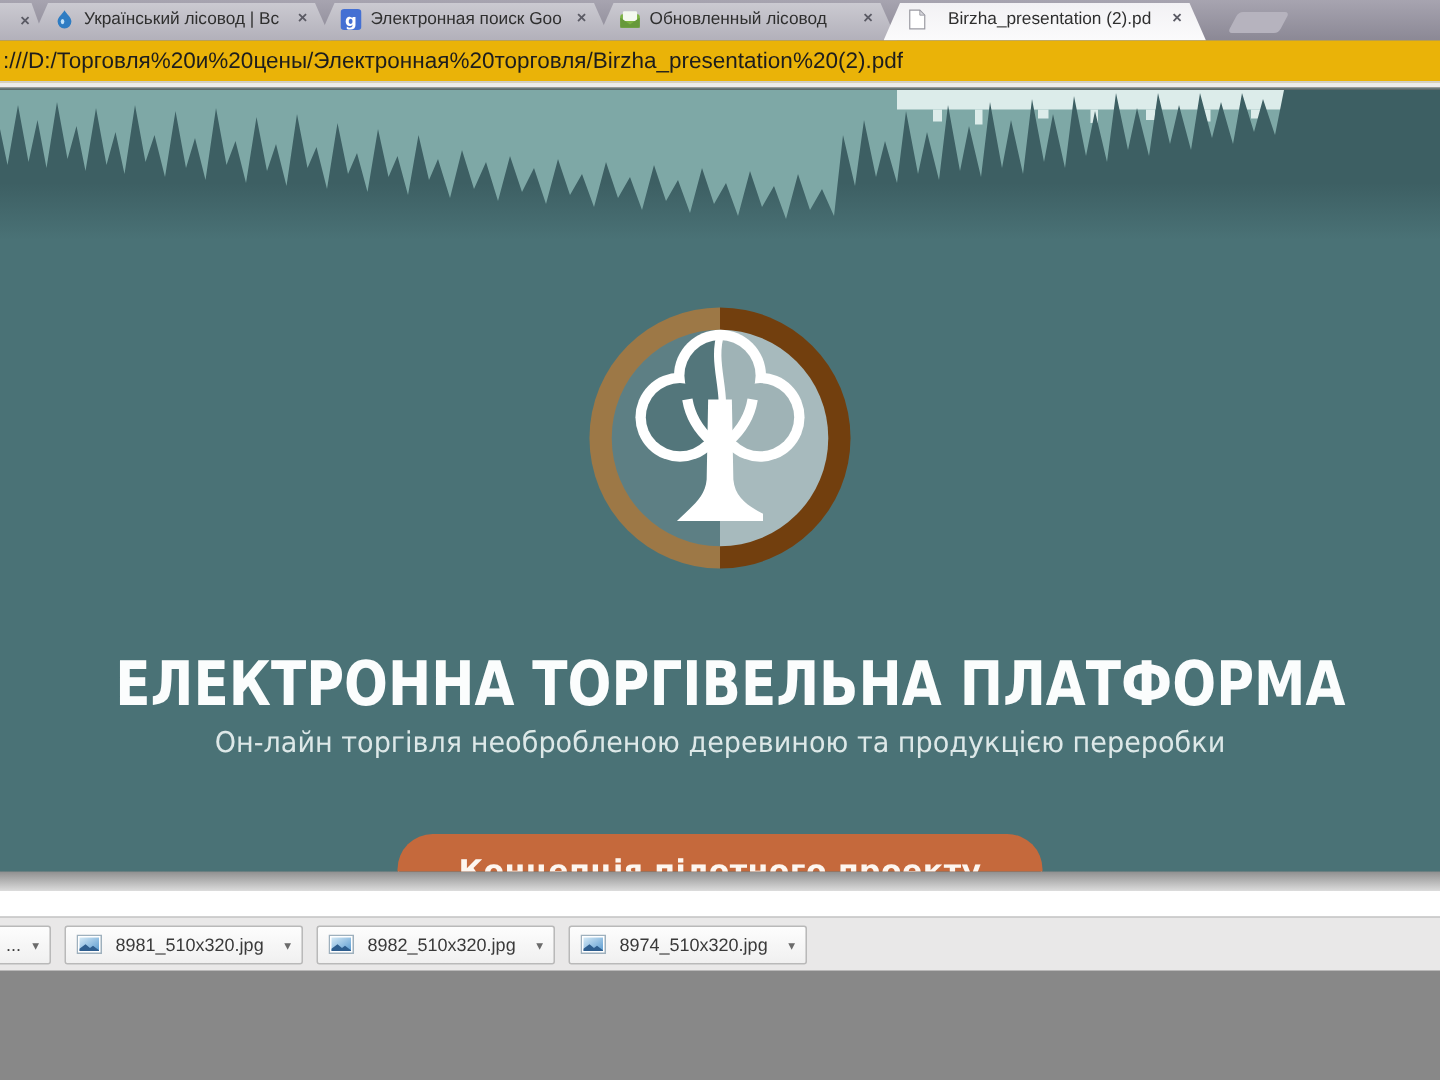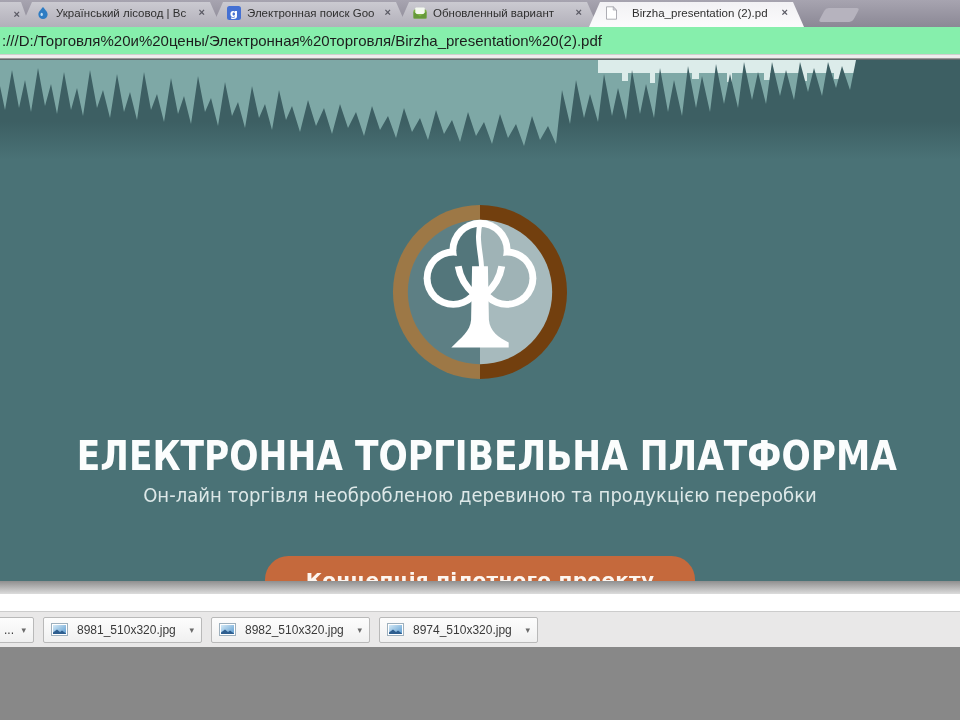--- a/index.html
+++ b/index.html
@@ -18,21 +18,21 @@
   .tab.t2 { width:200px; }
   .tab.t3 { width:195px; }
   .tab.t4 { width:200px; }
   .tab.active { width:215px; background:linear-gradient(#f2f1f4,#fbfbfc); z-index:3;text-align:center; }
   .tab .favicon { width:14px; height:14px; flex-shrink:0; margin-right:6px; }
   .tab .tab-label { flex:1; white-space:nowrap; overflow:hidden; }
   .tab .tab-close { margin-left:6px; color:#5a5a64; font-size:11px; font-weight:bold; line-height:1; flex-shrink:0; }
   .newtab { width:34px; height:14px; background:#b6b3be; border-radius:3px; transform:skewX(-28deg); margin:0 0 5px 18px; }
 
   
-  .addressbar { height:28px; background:#86efac; border-bottom:1px solid #cfcfcf; display:flex; align-items:center; flex-shrink:0; }
+  .addressbar { height:28px; background:#eab308; border-bottom:1px solid #cfcfcf; display:flex; align-items:center; flex-shrink:0; }
   .url-text { font-size:15px; color:#1d1d1d; padding-left:2px; white-space:nowrap; overflow:hidden; }
   .chrome-strip { height:4px; background:#ececec; border-bottom:1px solid #9a9a9a; flex-shrink:0; }
 
   
   .slide { position:relative; height:522px; background:var(--bg,#4a7276); overflow:hidden; border-top:1px solid #5f6a6b; flex-shrink:0; }
   .forest { position:absolute; top:0; left:0; width:960px; height:100px; display:block; }
   .logo { position:absolute; top:143px; left:50%; transform:translateX(-50%); width:178px; height:178px; }
   .slide-title { position:absolute; top:372px; left:0; width:100%; text-align:center;
                  font-family:"DejaVu Sans",sans-serif; font-weight:bold; font-size:41px; color:#fbfdfd;
                  white-space:nowrap; transform:scaleX(0.84); transform-origin:50% 50%; }
@@ -115,21 +115,21 @@
       <span class="tab-close">×</span>
     </div>
     <div class="tab t4">
       <span class="favicon">
         <svg viewBox="0 0 14 14" width="14" height="14">
             <rect x="0.5" y="3.5" width="13" height="9" rx="1.5" fill="#7cb342"></rect>
             <rect x="2.3" y="1.5" width="9.4" height="6.5" rx="0.8" fill="#f4f9ef"></rect>
             <path d="M0.5 5.6 L7 10.4 L13.5 5.6 L13.5 12.5 L0.5 12.5 Z" fill="#66993a"></path>
           </svg>
       </span>
-      <span class="tab-label">Обновленный вариант</span>
+      <span class="tab-label">Обновленный лісовод</span>
       <span class="tab-close">×</span>
     </div>
     <div class="tab active">
       <span class="favicon">
         <svg viewBox="0 0 14 14" width="14" height="14">
             <path d="M2.5 0.8 h6.7 l3.3 3.3 v9.1 h-10 z" fill="#ffffff" stroke="#9a9aa2" stroke-width="0.8"></path>
             <path d="M9.2 0.8 l3.3 3.3 h-3.3 z" fill="#d9d9df" stroke="#9a9aa2" stroke-width="0.6"></path>
           </svg>
       </span>
       <span class="tab-label">Birzha_presentation (2).pd</span>

